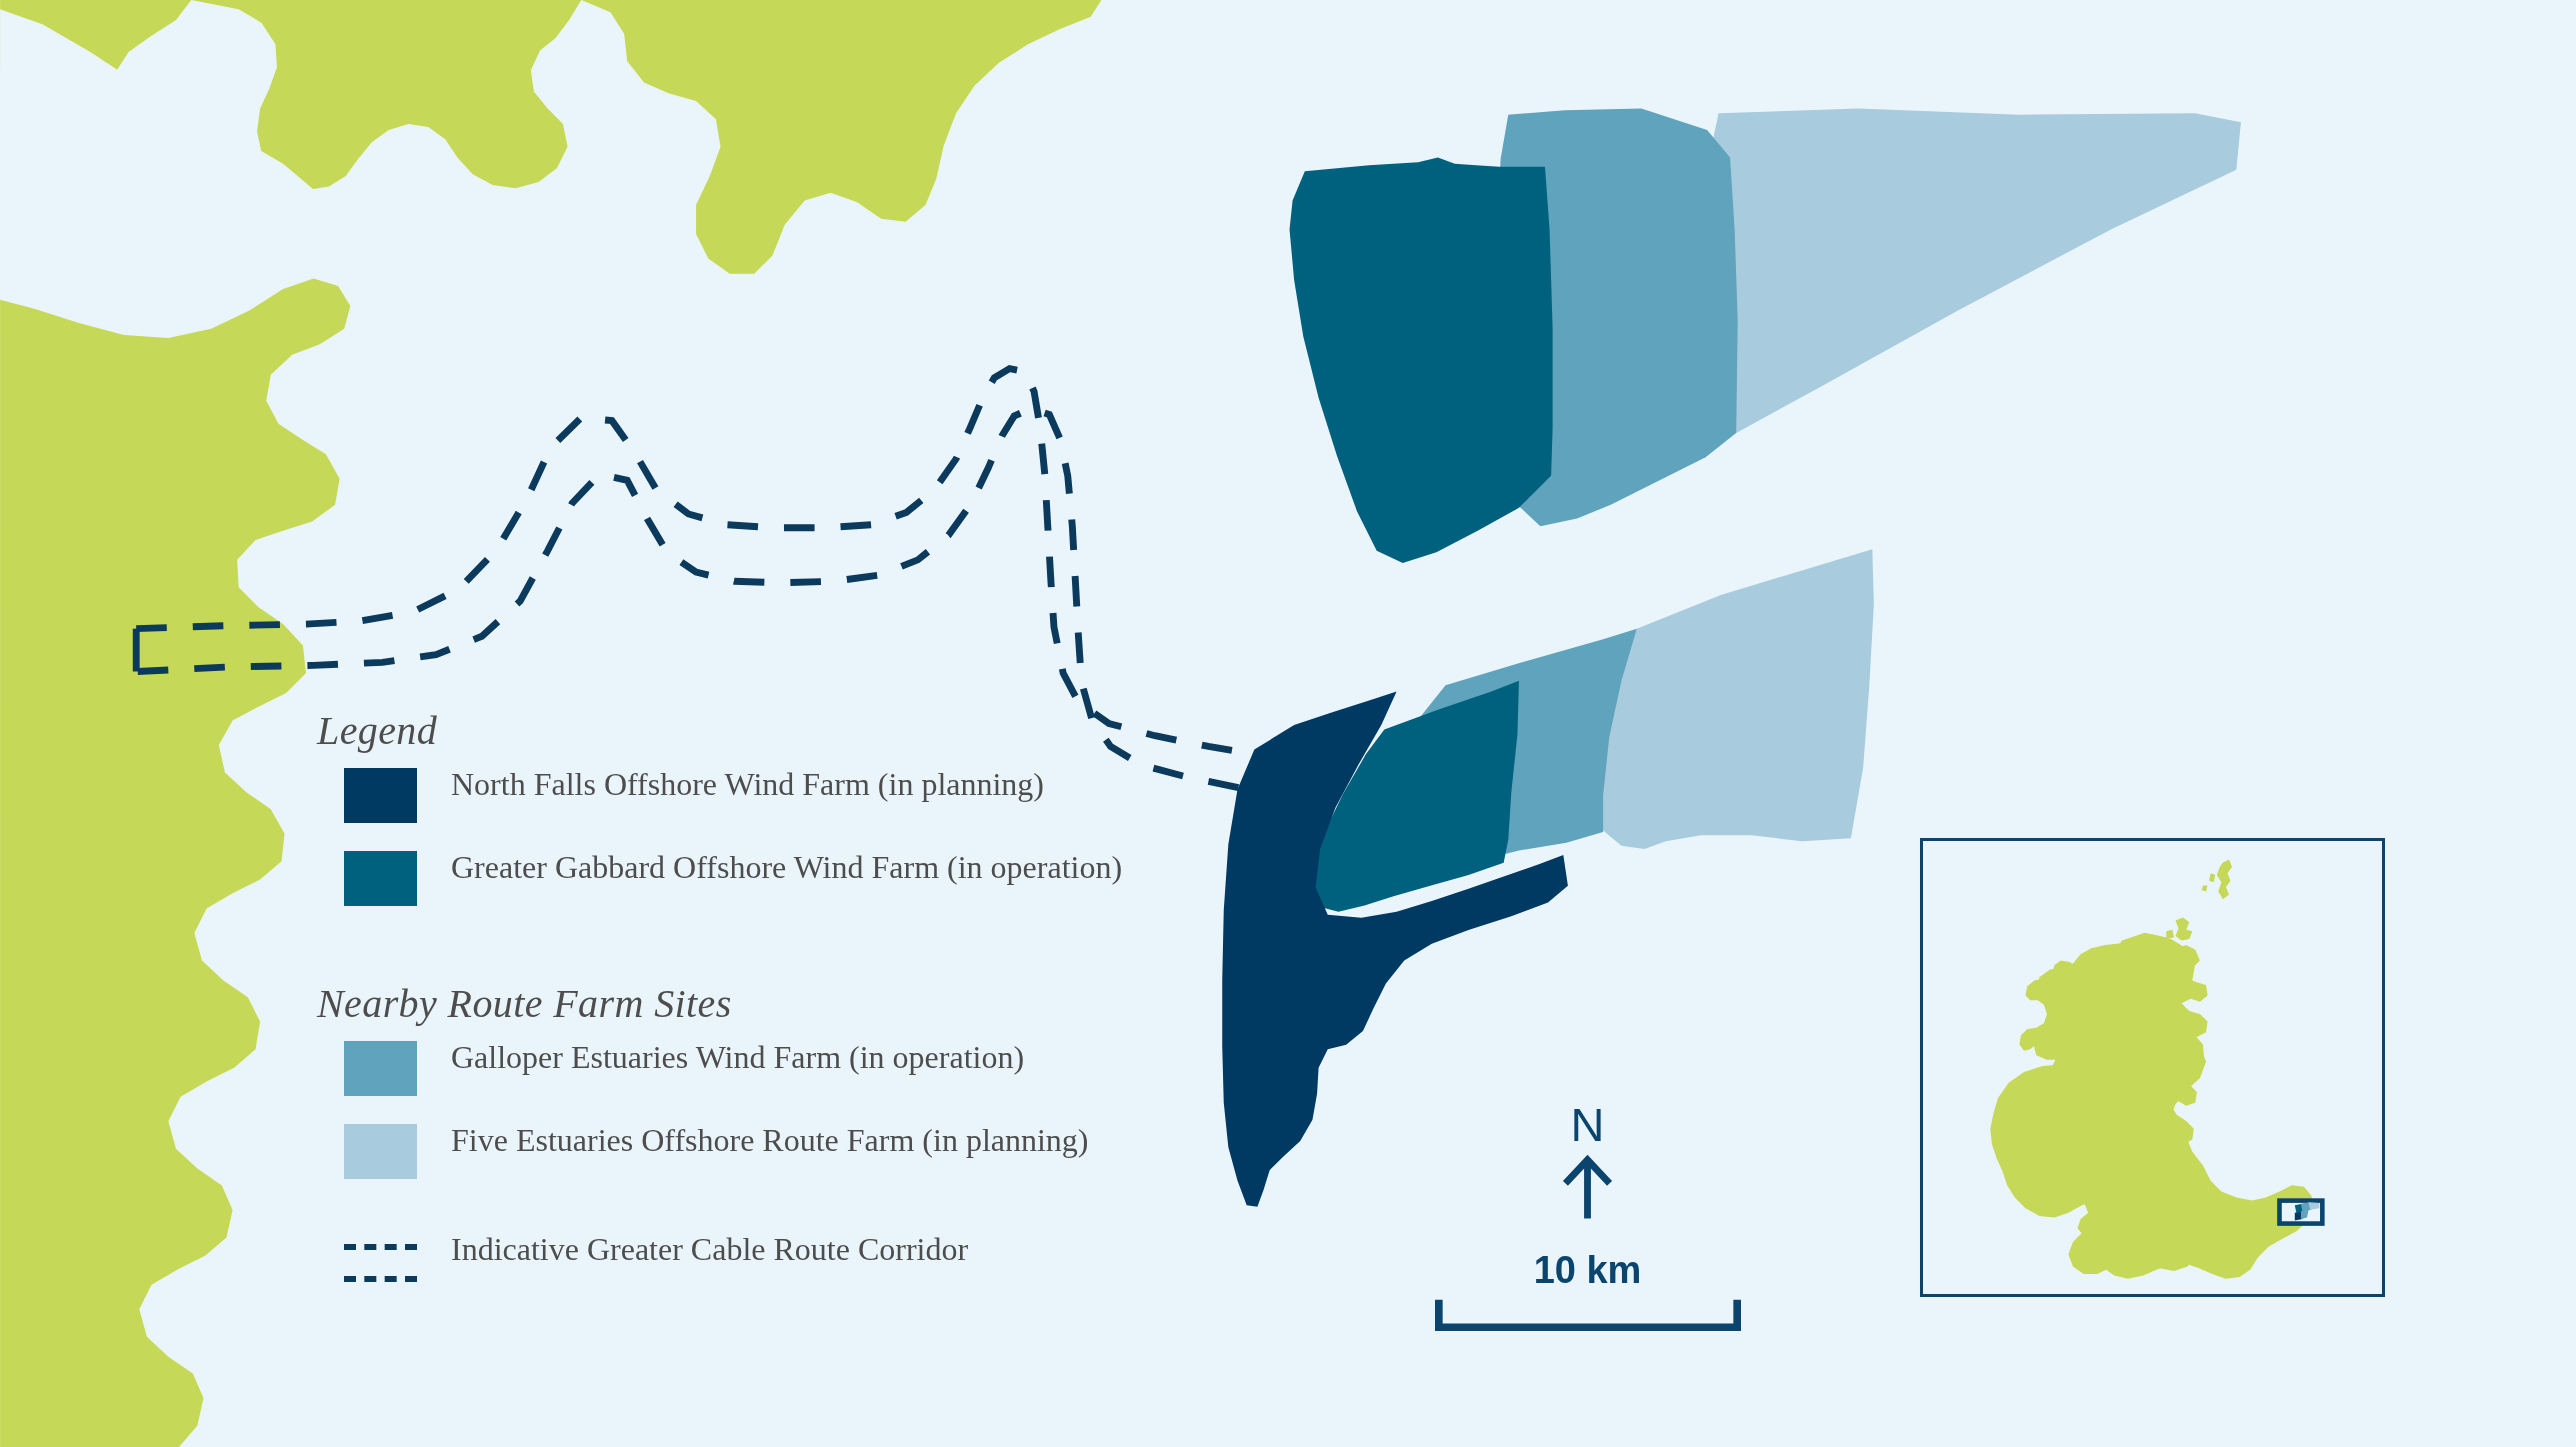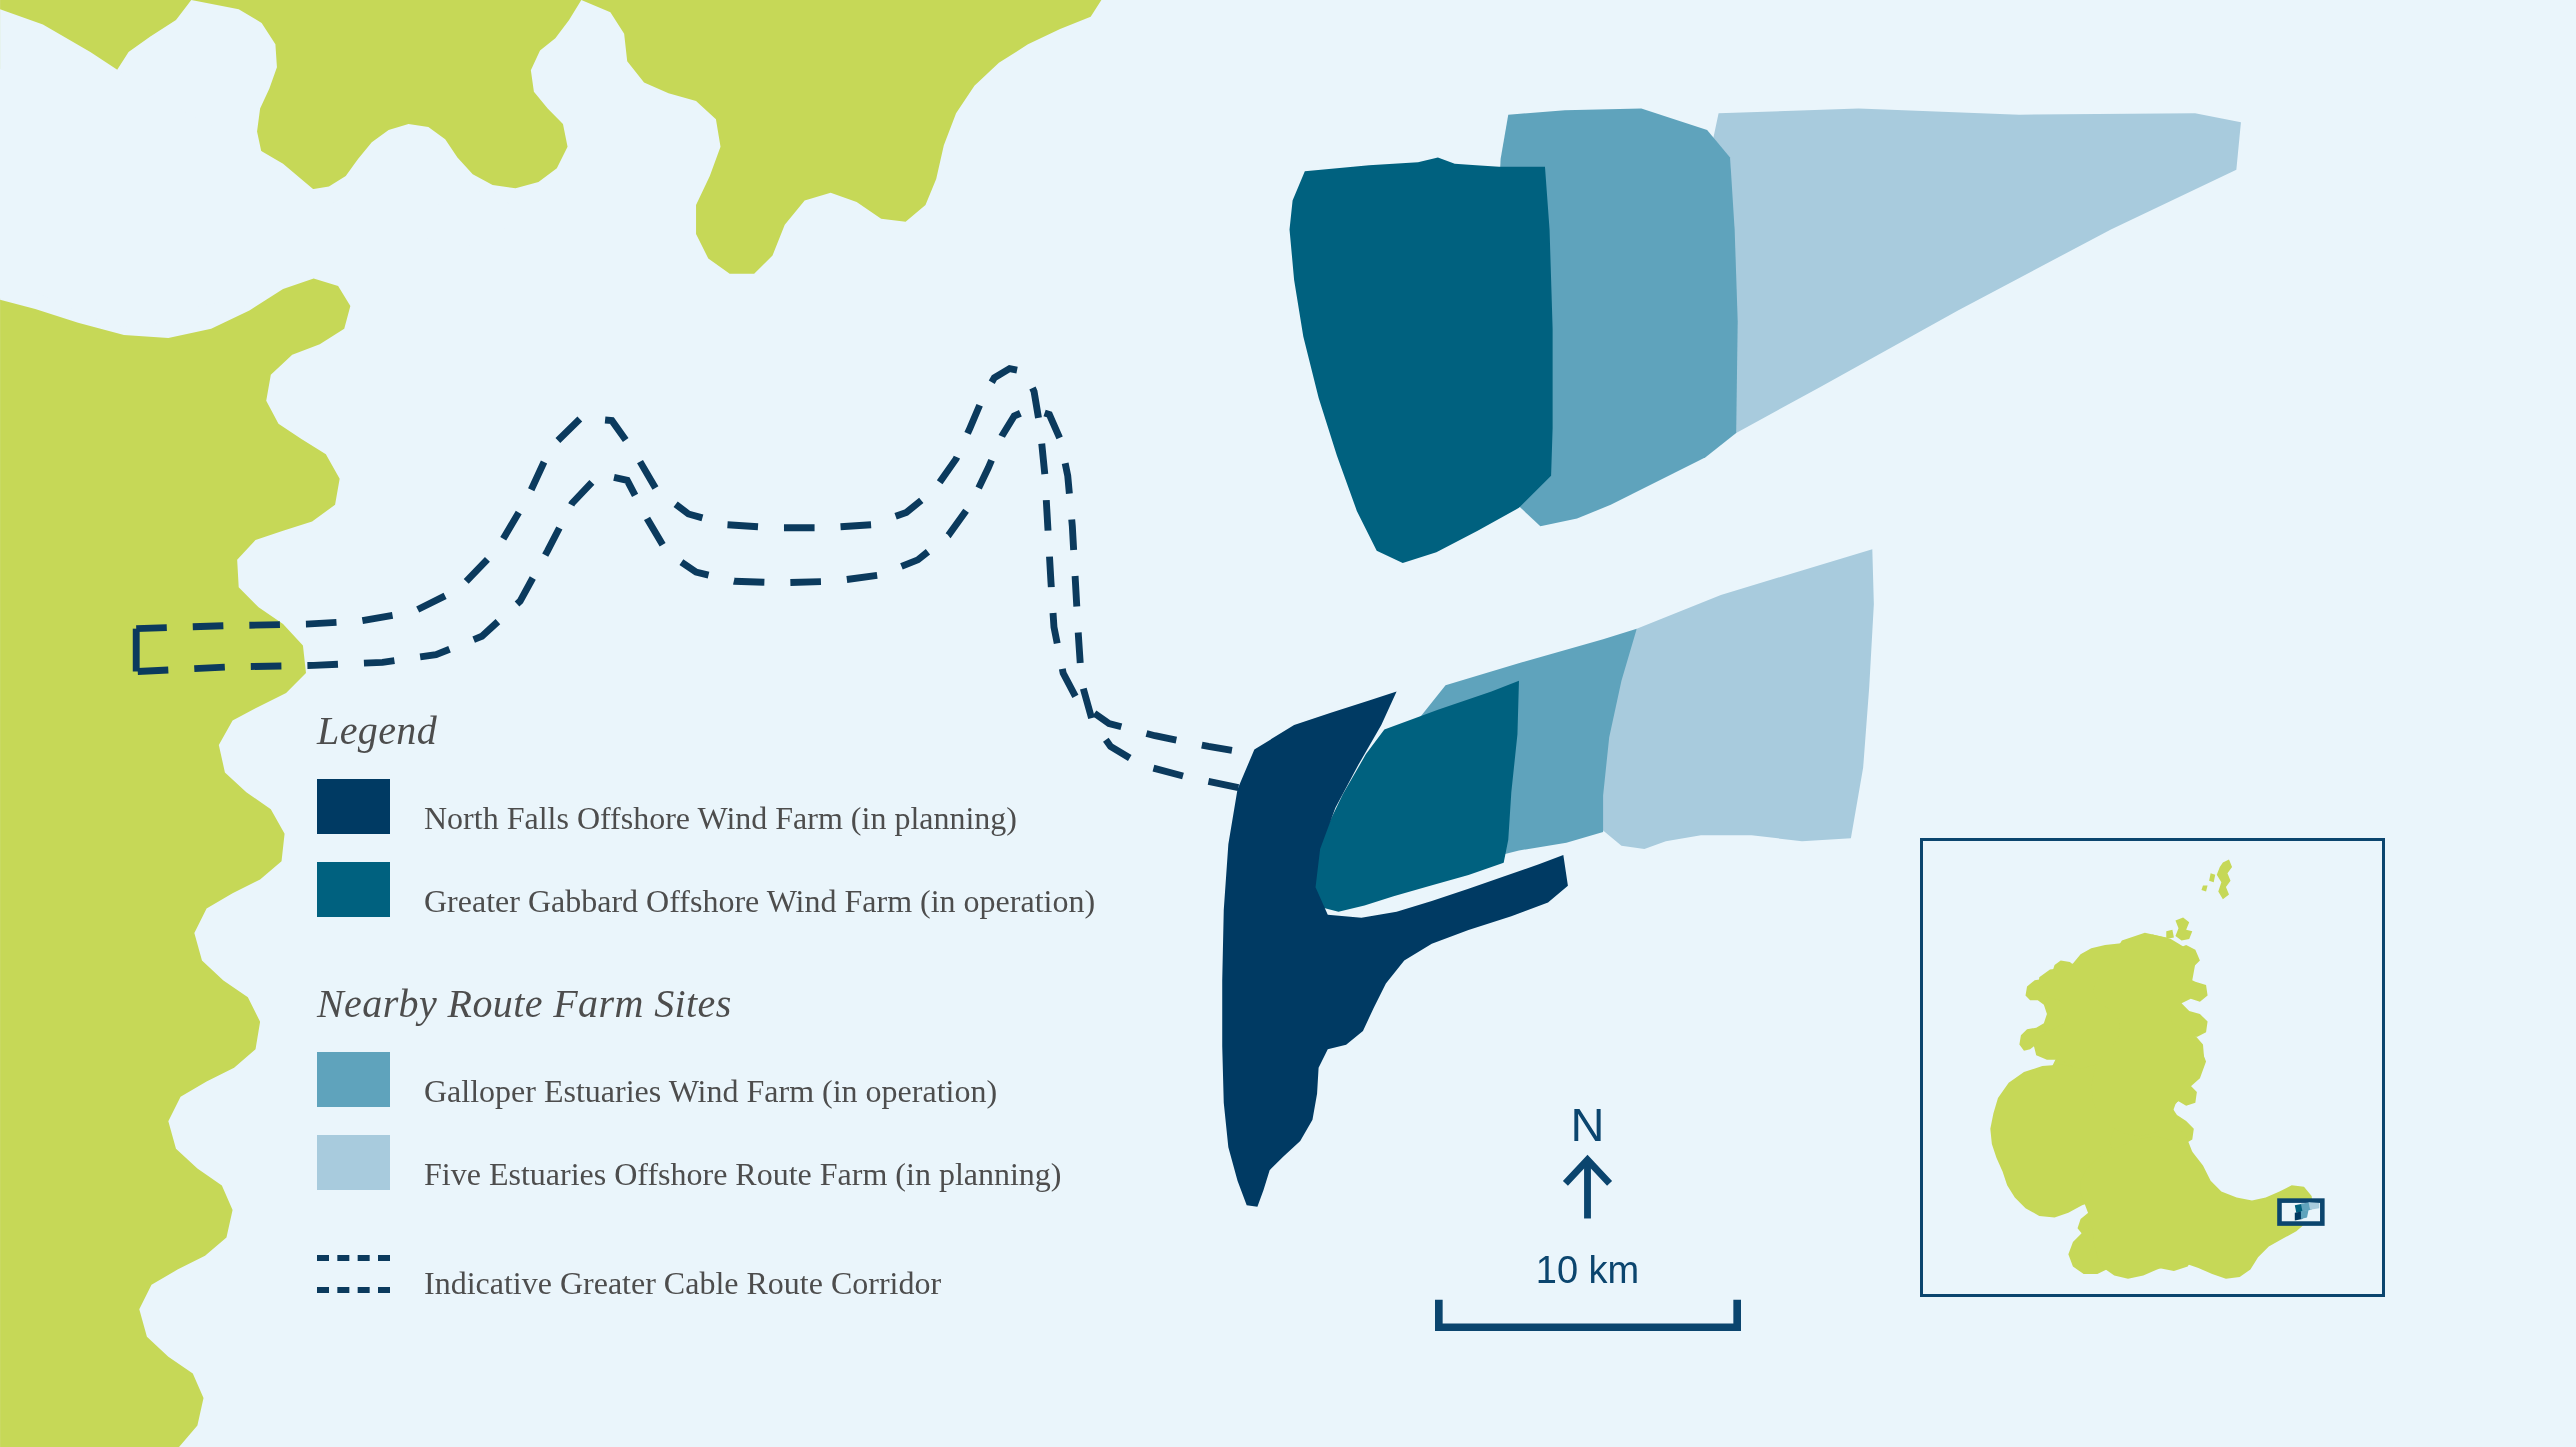--- a/index.html
+++ b/index.html
@@ -34,23 +34,24 @@
     font-family: "Liberation Serif", "DejaVu Serif", serif;
     font-style: italic;
     font-size: 40px;
     color: #4d4d4d;
     letter-spacing: 0.4px;
     line-height: 1;
   }
   .legend-heading.group2 { margin-top: 67px; }
   .legend-row {
     display: flex;
-    align-items: flex-end;
+    align-items: flex-start;
     height: 66px;
     margin-top: 17px;
+    margin-left: 27px;
   }
   .swatch {
     width: 73px;
     height: 55px;
     flex: 0 0 auto;
   }
   .legend-label {
     font-family: "Liberation Serif", "DejaVu Serif", serif;
     font-size: 32px;
     color: #4d4d4d;
@@ -89,20 +90,21 @@
     line-height: 1;
   }
   .north-arrow { display: block; margin: 4.6px auto 0; }
   .scale-label {
     font-family: "Liberation Sans", "DejaVu Sans", sans-serif;
     font-size: 38px;
     text-align: center;
     color: #0b456e;
     margin-top: 31px;
     line-height: 1;
+    font-weight: bold;
   }
   .scale-bar { display: block; margin: 9.2px auto 0; }
 
   
   .inset {
     position: absolute;
     left: 1920px;
     top: 838px;
     width: 465px;
     height: 459px;

